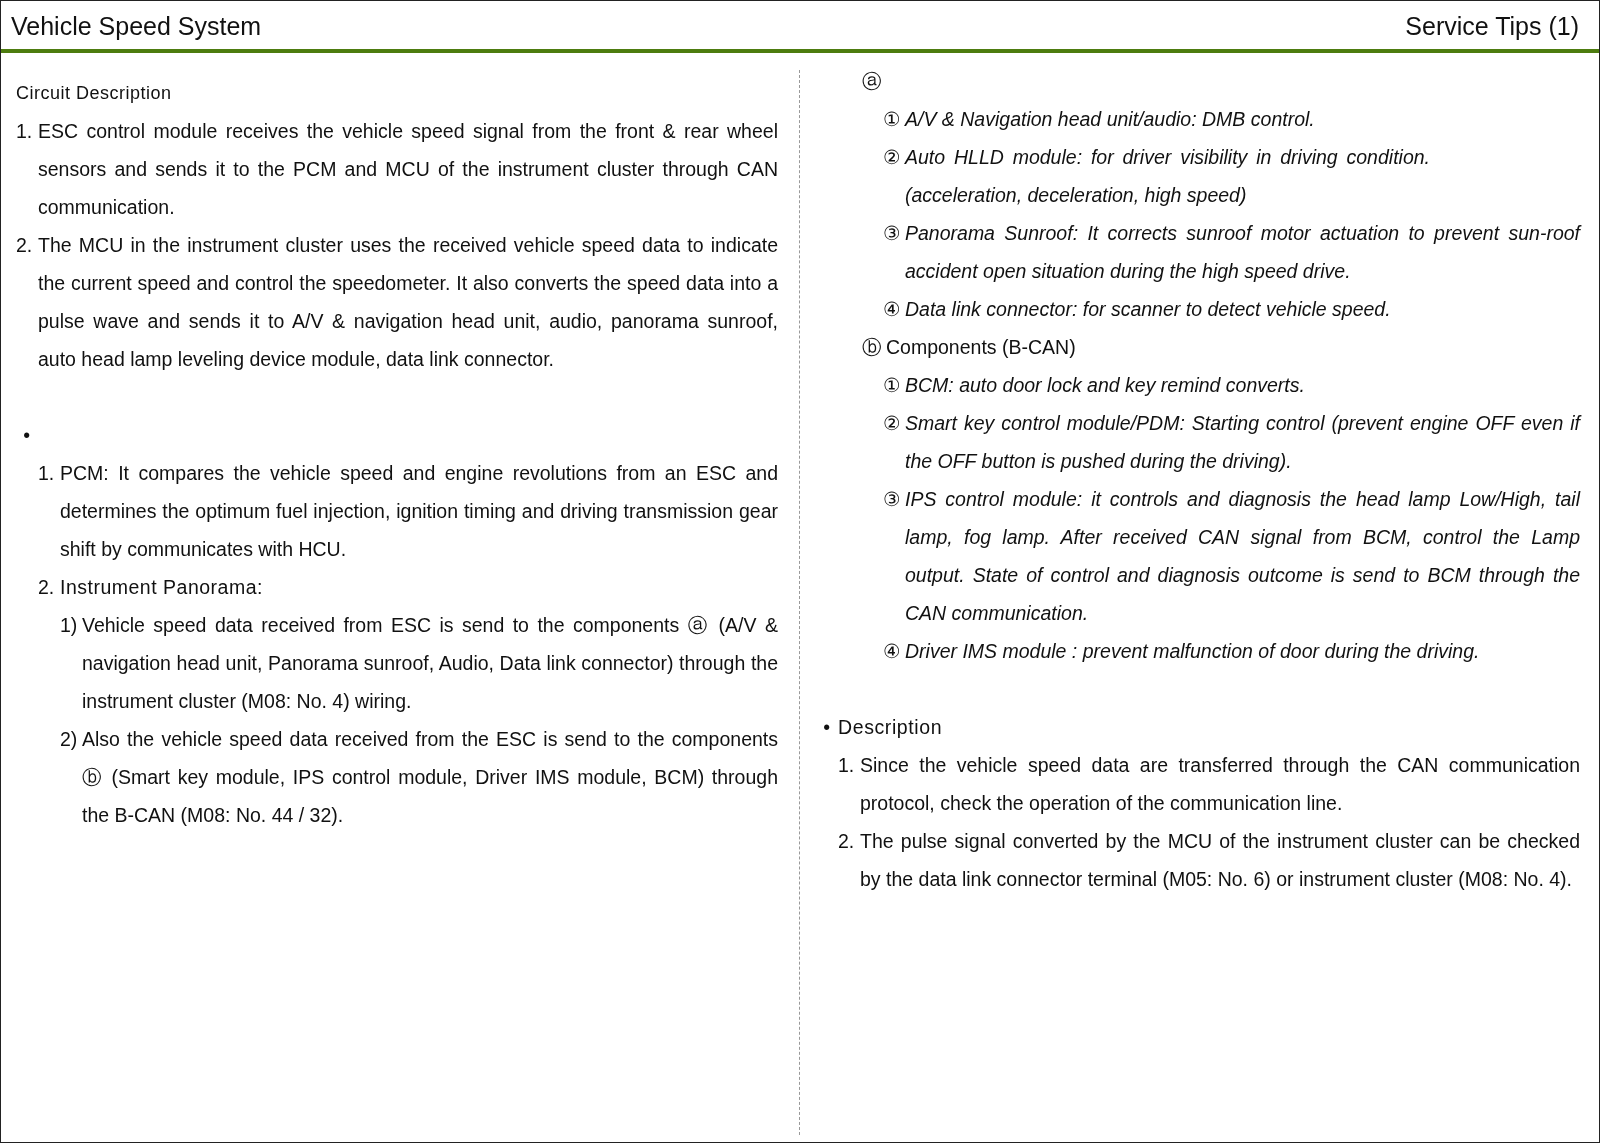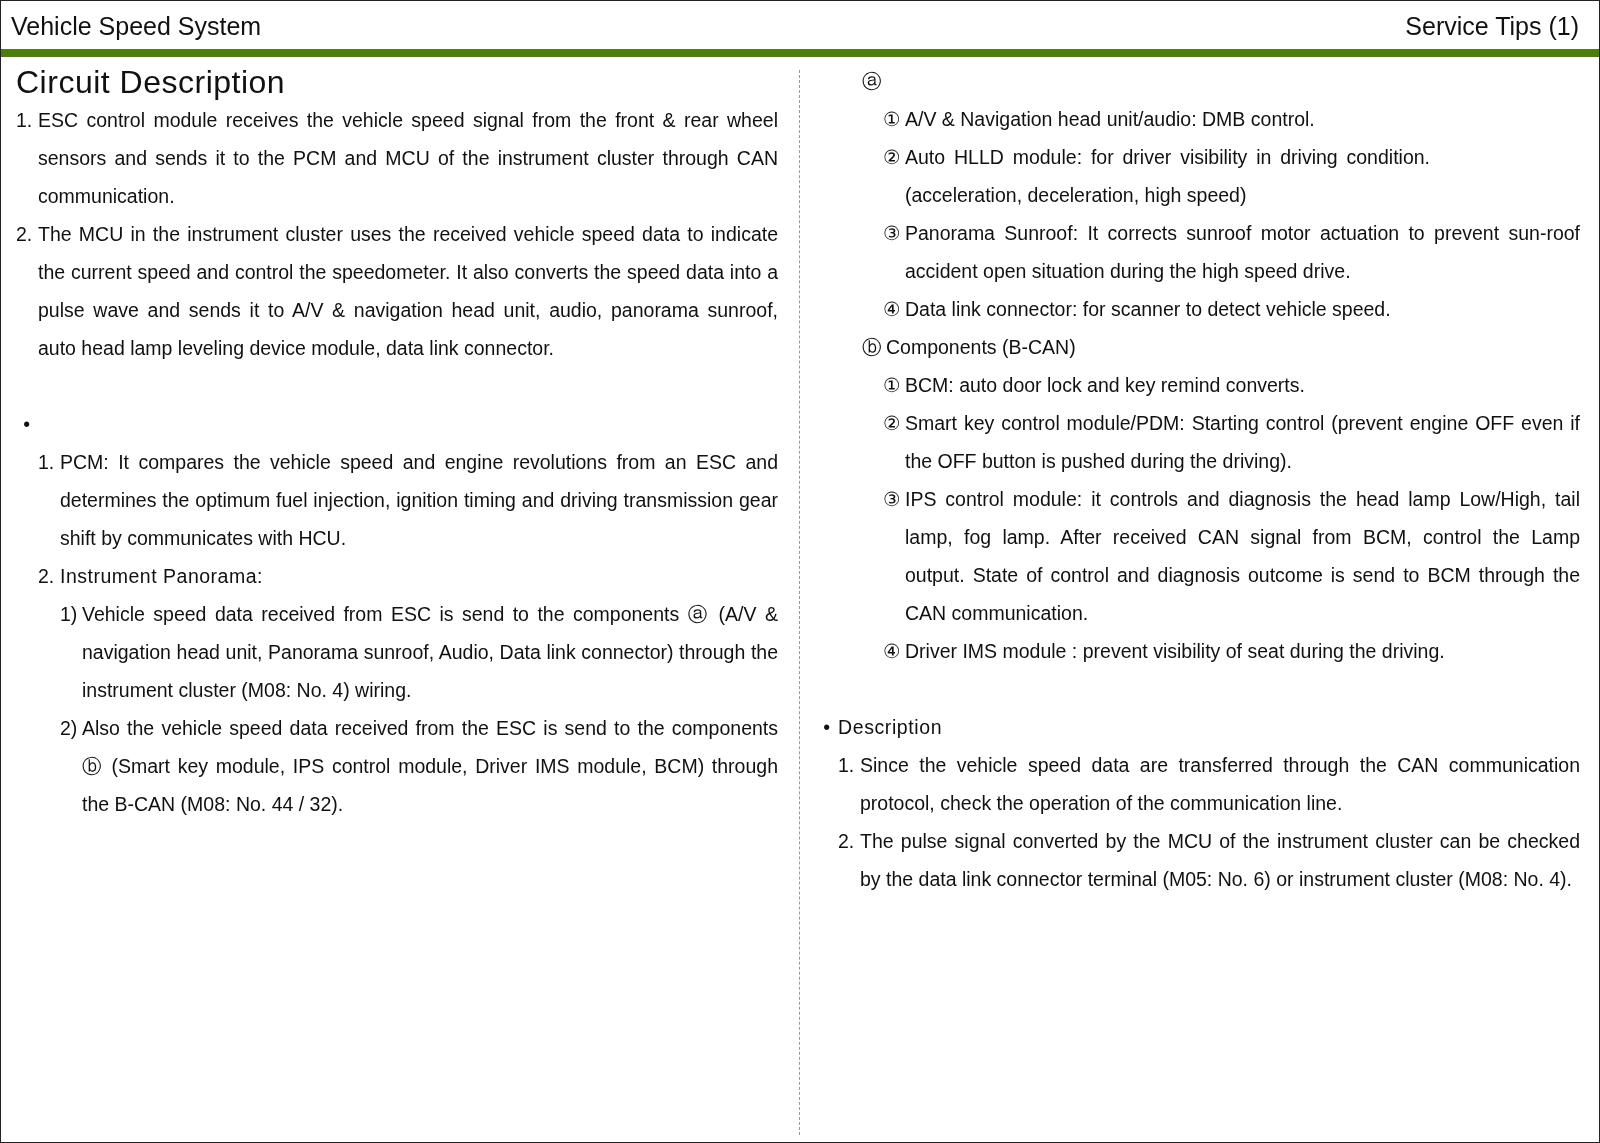--- a/index.html
+++ b/index.html
@@ -1,45 +1,45 @@
 <!DOCTYPE html>
 <html><head>
 <meta charset="utf-8">
 <style>
   html, body { margin: 0; padding: 0; background: #ffffff; }
   body { width: 1600px; height: 1143px; position: relative; overflow: hidden;
          font-family: "Liberation Sans", sans-serif; color: #111; }
   .frame { position: absolute; left: 0; top: 0; width: 1598px; height: 1141px;
            border: 1px solid #222; box-sizing: content-box; }
   .header { position: absolute; left: 1px; top: 1px; width: 1598px; height: 48px;
-            border-bottom: 8px solid #4d7c0f; }
+            border-bottom: 4px solid #4d7c0f; }
   .header .title { position: absolute; left: 10px; top: 11px; font-size: 25px; letter-spacing: 0; }
   .header .page { position: absolute; right: 20px; top: 11px; font-size: 25px; text-align: center; }
   .divider { position: absolute; left: 799px; top: 70px; height: 1065px; width: 0;
              border-left: 1px dashed #999; }
   .col { position: absolute; top: 62px; font-size: 19.5px; line-height: 38px; }
   .col-left { left: 16px; width: 762px; }
   .col-right { left: 862px; width: 718px; }
-  .h-title { font-size: 32px; line-height: 40px; margin: 0 0 -1px 0; letter-spacing: 0.5px; }
+  .h-title { font-size: 18px; line-height: 40px; margin: 11px 0 -1px 0; letter-spacing: 0.5px; }
   .item { display: flex; text-align: justify; }
   .item .num { flex: 0 0 auto; white-space: pre; }
   .item .txt { flex: 1 1 auto; text-align: justify; text-align-last: left; }
   .n1 { width: 22px; }
   .n2 { width: 22px; }
   .n3 { width: 22px; }
   .sub1 { padding-left: 22px; }
   .sub2 { padding-left: 44px; }
   .bullet-head { display: flex; letter-spacing: 0.6px; }
   .bullet-head .dot { width: 22px; text-align: center; }
   .spacer { height: 38px; }
   .circ-head { display: flex; }
   .circ-head .sym { width: 24px; }
   .circ-item { display: flex; padding-left: 21px; }
   .circ-item .sym { flex: 0 0 22px; }
-  .circ-item .txt { flex: 1 1 auto; text-align: justify; text-align-last: left; }
+  .circ-item .txt { flex: 1 1 auto; text-align: justify; text-align-last: left; font-style: italic; }
 </style>
 </head>
 <body>
 
 <div class="frame"></div>
 
 <div class="header">
   <span class="title">Vehicle Speed System</span>
   <span class="page">Service Tips (1)</span>
 </div>
@@ -115,21 +115,21 @@
   <div class="circ-item">
     <span class="sym">②</span>
     <span class="txt">Smart key control module/PDM: Starting control (prevent engine OFF even if the OFF button is pushed during the driving).</span>
   </div>
   <div class="circ-item">
     <span class="sym">③</span>
     <span class="txt">IPS control module: it controls and diagnosis the head lamp Low/High, tail lamp, fog lamp. After received CAN signal from BCM, control the Lamp output. State of control and diagnosis outcome is send to BCM through the CAN communication.</span>
   </div>
   <div class="circ-item">
     <span class="sym">④</span>
-    <span class="txt">Driver IMS module : prevent visibility of seat during the driving.</span>
+    <span class="txt">Driver IMS module : prevent malfunction of door during the driving.</span>
   </div>
 
   <div class="spacer"></div>
 
   <div class="bullet-head" style="margin-left:-46px;">
     <span class="dot">•</span>
     <span>Description</span>
   </div>
   <div class="item" style="margin-left:-24px;">
     <span class="num n2">1.</span>

